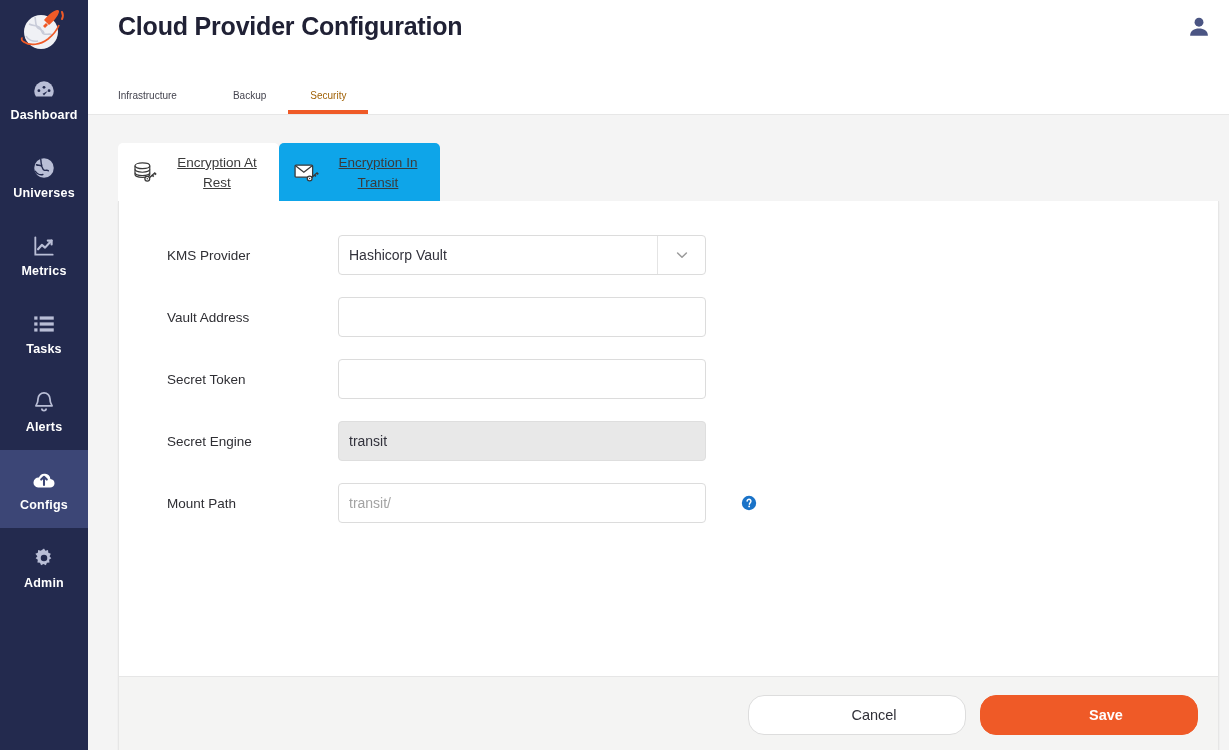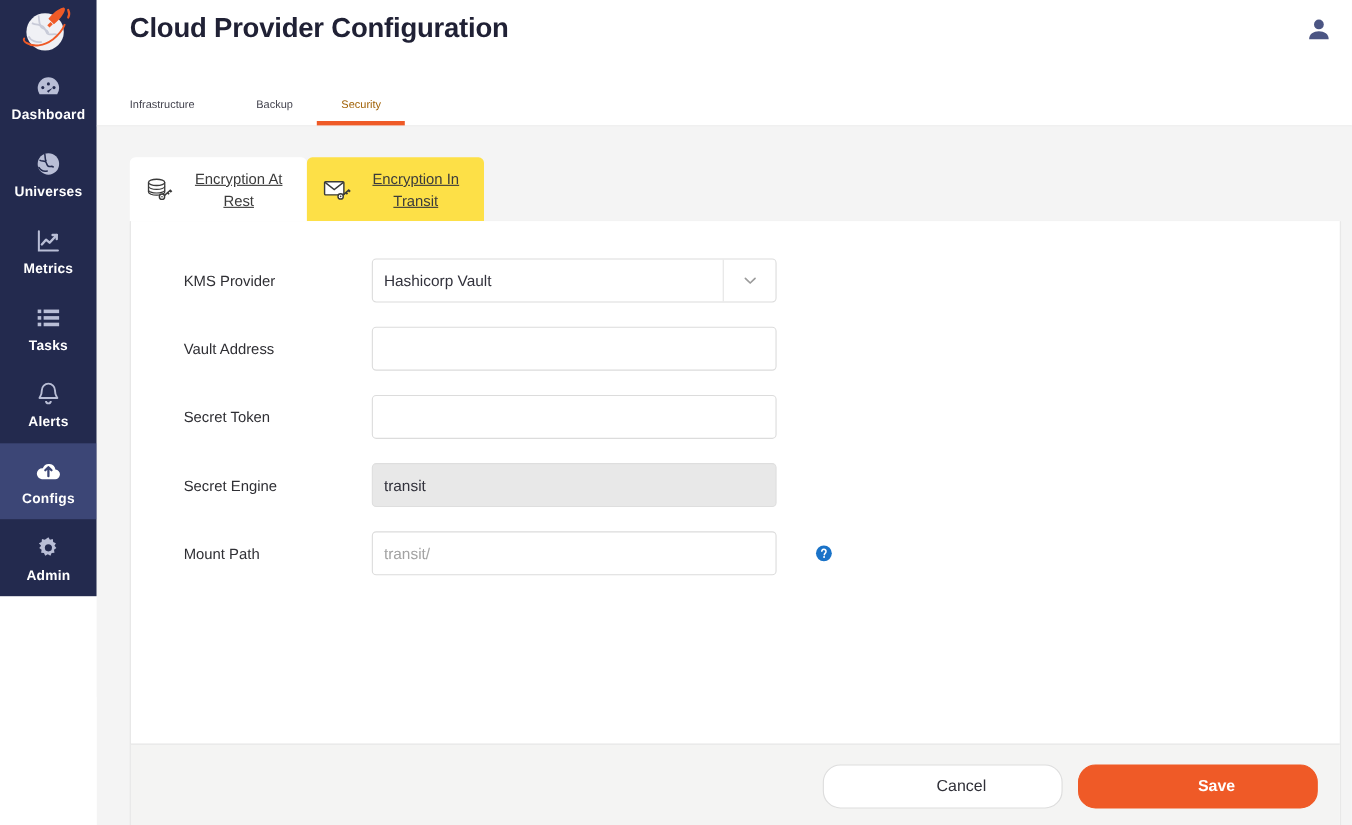--- a/index.html
+++ b/index.html
@@ -6,21 +6,21 @@
   html, body {
     width: 1229px; height: 750px;
     font-family: "Liberation Sans", sans-serif;
     background: #ffffff;
     overflow: hidden;
   }
   .app { position: relative; width: 1229px; height: 750px; display: flex; }
 
   
   .sidebar {
-    width: 88px; height: 542px;
+    width: 88px; height: 750px;
     background: #232a4e;
     flex: 0 0 88px;
     display: flex; flex-direction: column; align-items: center;
   }
   .logo-wrap {
     width: 88px; height: 58px;
     display: flex; align-items: center; justify-content: center;
     margin-top: 2px;
   }
   .nav-item {
@@ -90,21 +90,21 @@
     display: flex; align-items: center; gap: 9px;
     padding: 9px 16px 8px 14px;
     border-radius: 5px 5px 0 0;
     font-size: 13.5px; color: #3b3b3b;
     cursor: pointer;
     line-height: 1.45;
     min-height: 58px;
     text-decoration: underline;
   }
   .subtab.active { background: #ffffff; }
-  .subtab.inactive { background: #fde047; }
+  .subtab.inactive { background: #0ea5e9; }
   .subtab-label { text-align: center; max-width: 92px; }
   .subtab-icon { width: 30px; height: 24px; flex: 0 0 30px; }
 
   
   .card {
     background: #ffffff;
     border: 1px solid #e6e6e6;
     border-top: none;
     width: 1101px;
     height: 553px;

